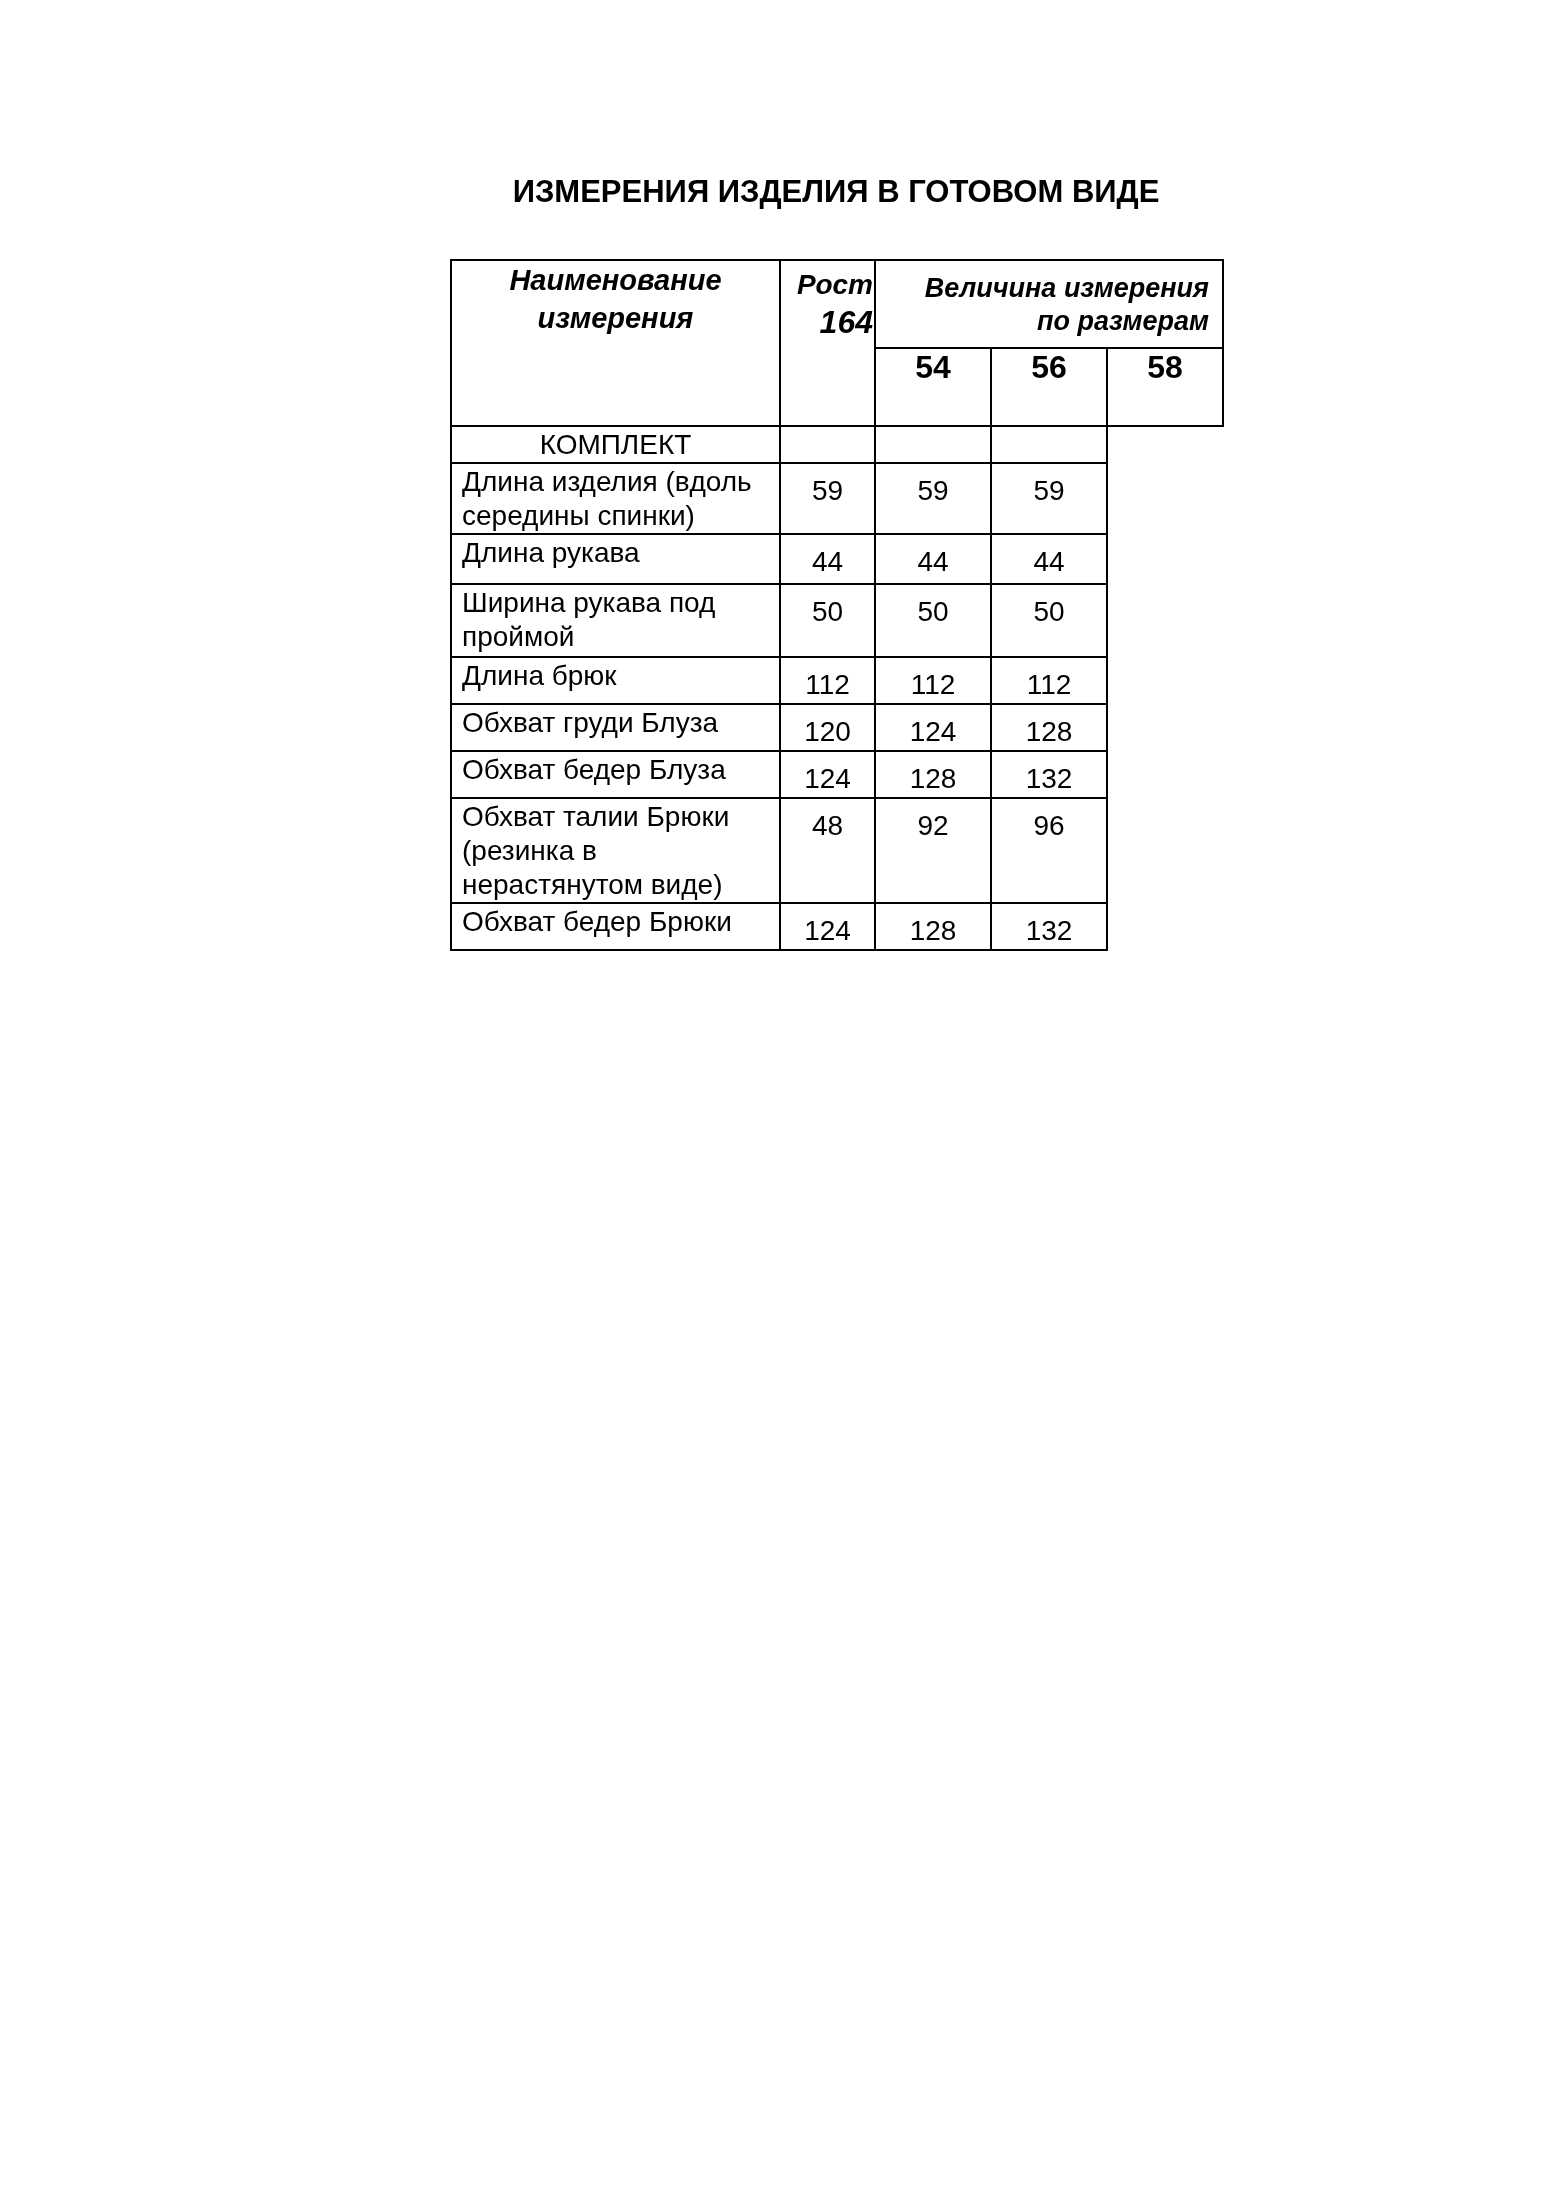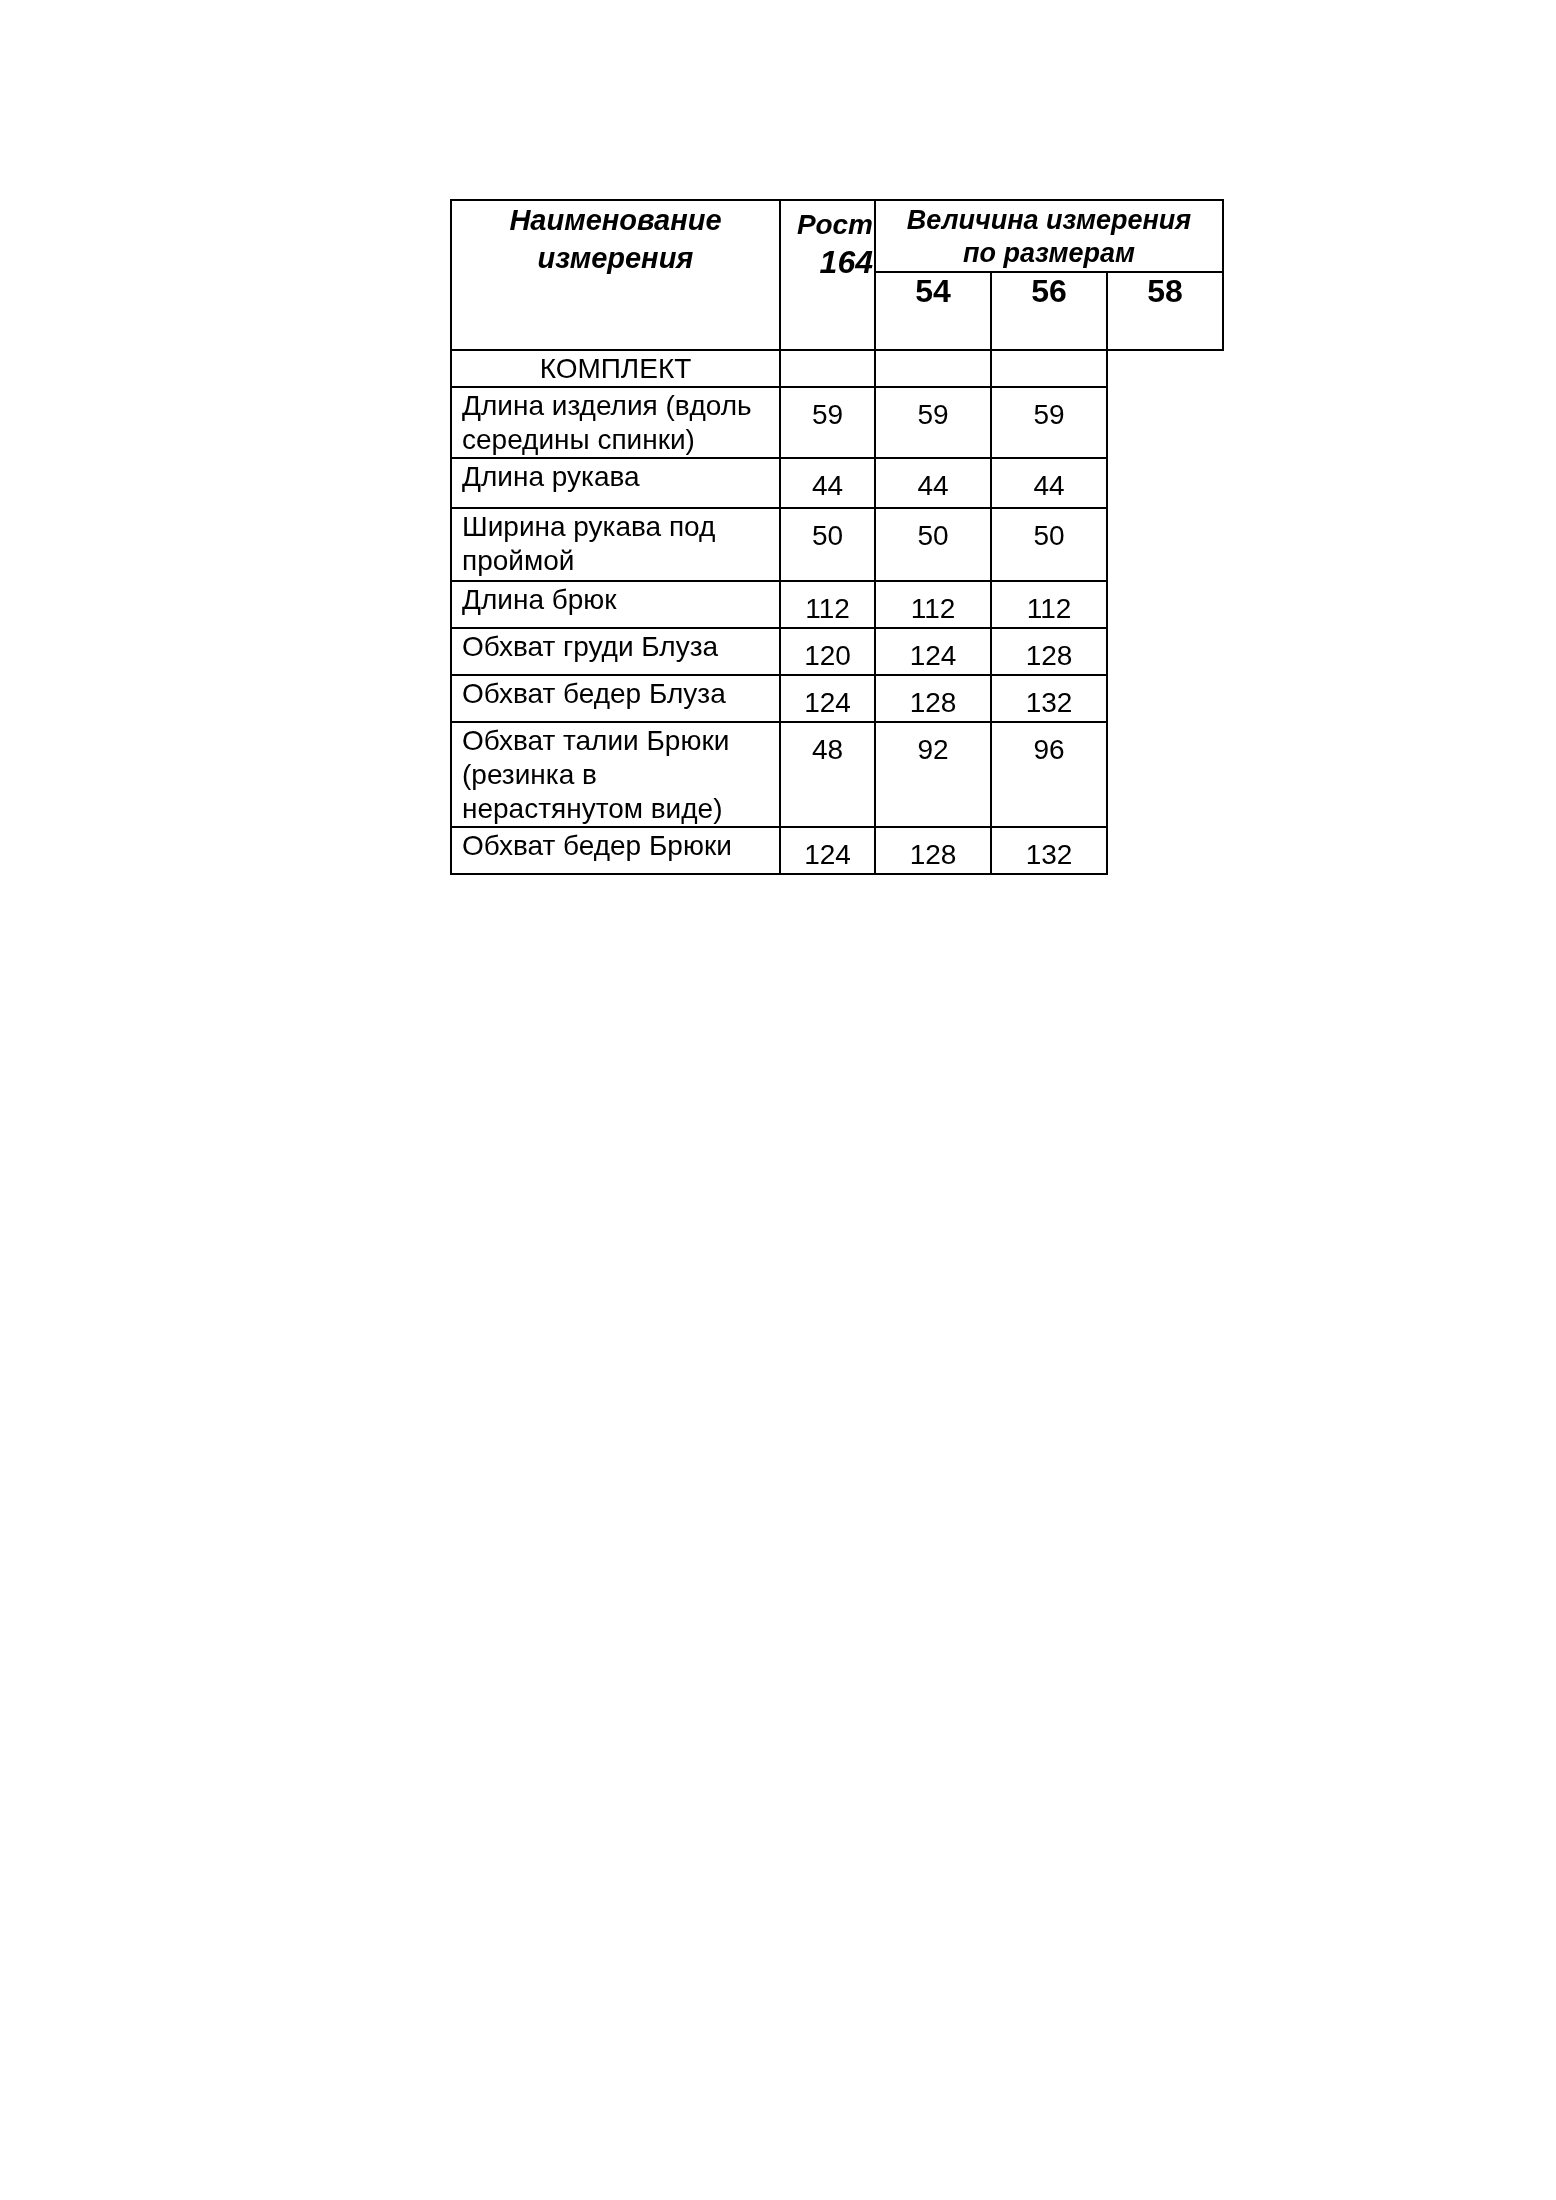--- a/index.html
+++ b/index.html
@@ -69,21 +69,22 @@
   td.group-h {
     text-align: center;
     font-weight: bold;
     font-style: italic;
     font-size: 27px;
     line-height: 33px;
     padding-top: 3px;
   }
   td.group-h .group-inner {
     width: 320px;
-    margin: 0 auto;
+    margin: 8px auto;
+    text-align: right;
   }
   td.size-h {
     text-align: center;
     font-weight: bold;
     font-size: 32px;
     padding-top: 0;
   }
   
   td.n {
     font-size: 28px;
@@ -112,20 +113,21 @@
   tr.r-beder-bluza     { height: 35px; }
   tr.r-talii-bryuki    { height: 97px; }
   tr.r-beder-bryuki    { height: 35px; }
 </style>
 </head>
 <body>
 
 <div class="page">
 
 
+  <div class="subtitle">ИЗМЕРЕНИЯ ИЗДЕЛИЯ В ГОТОВОМ ВИДЕ</div>
 
   <table class="meas">
     <colgroup>
       <col style="width:329px">
       <col style="width:95px">
       <col style="width:116px">
       <col style="width:116px">
       <col style="width:116px">
     </colgroup>
 

